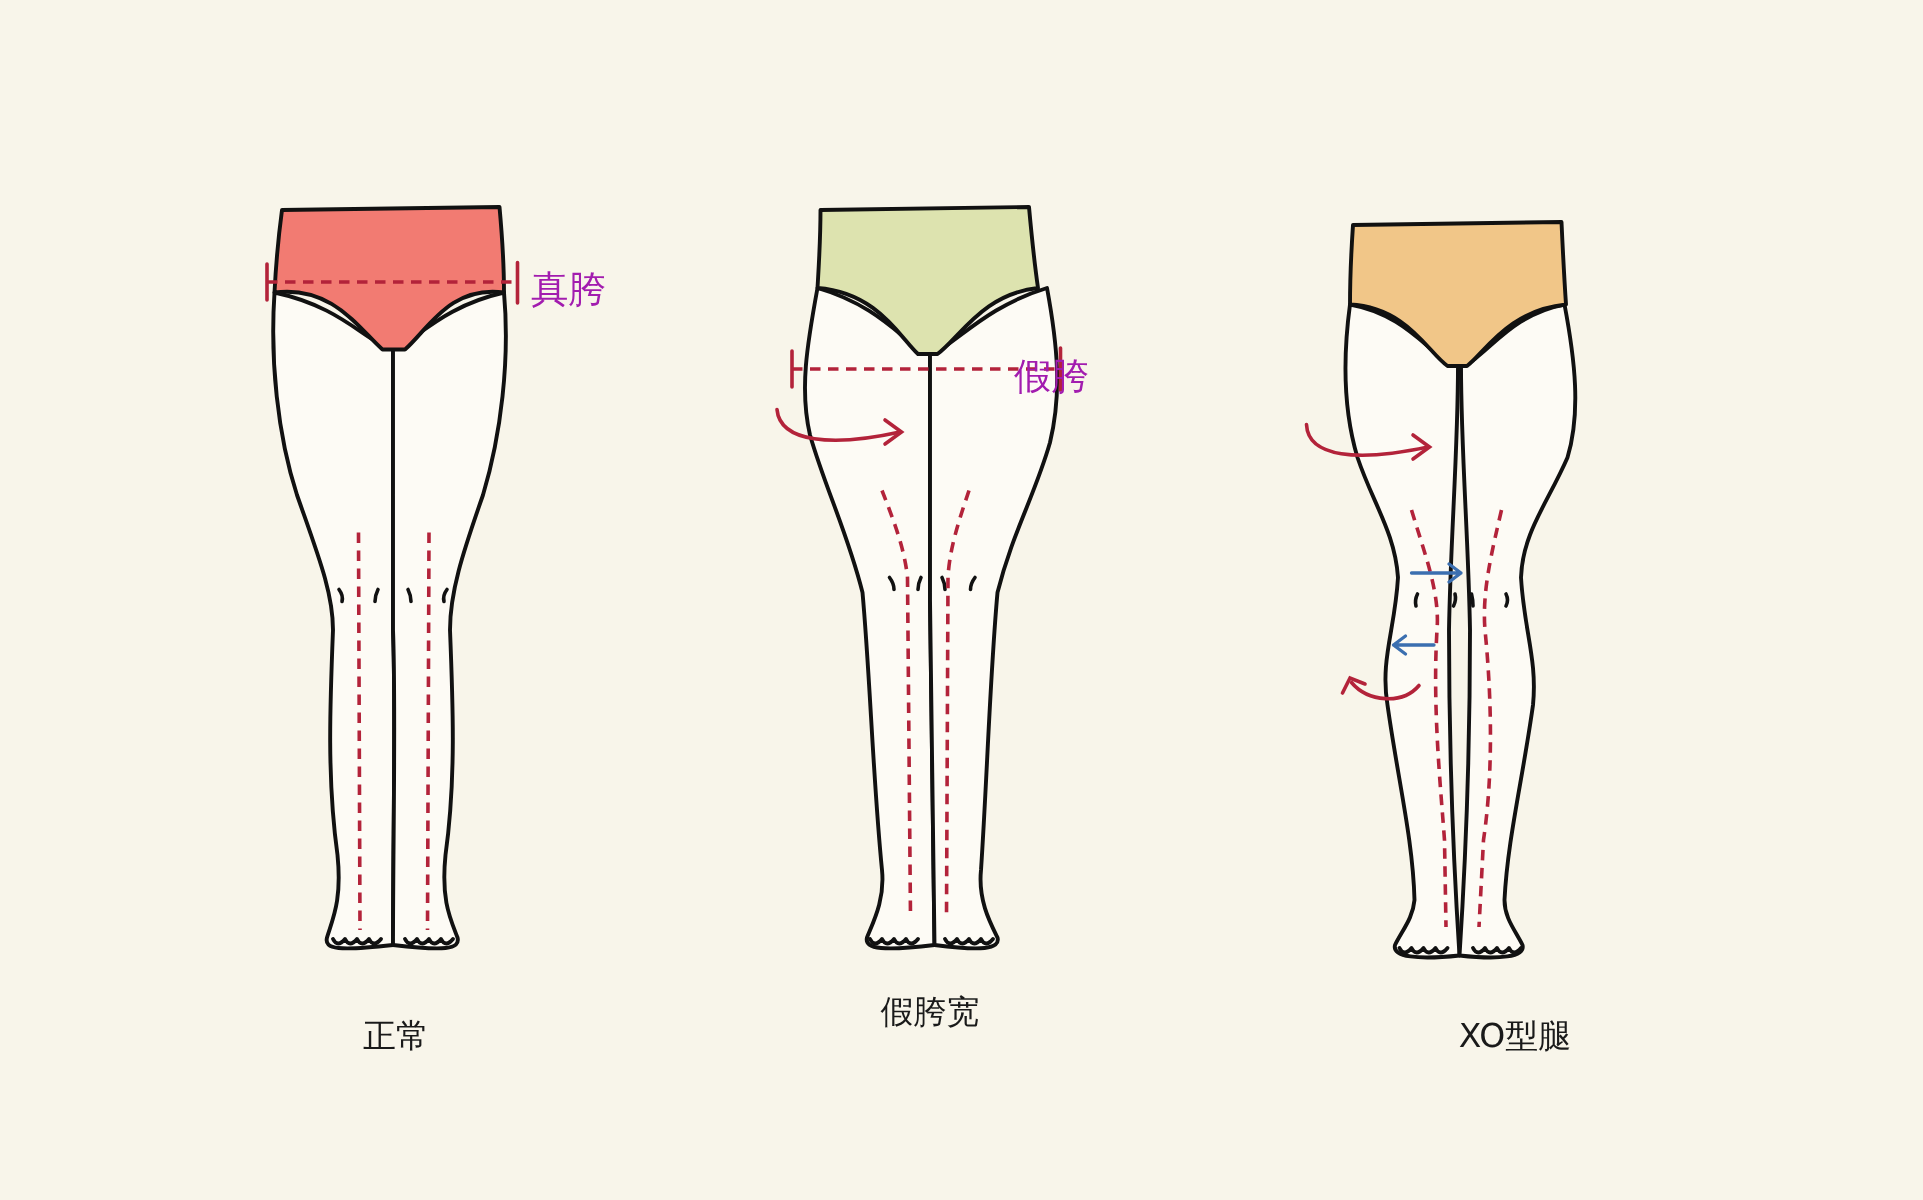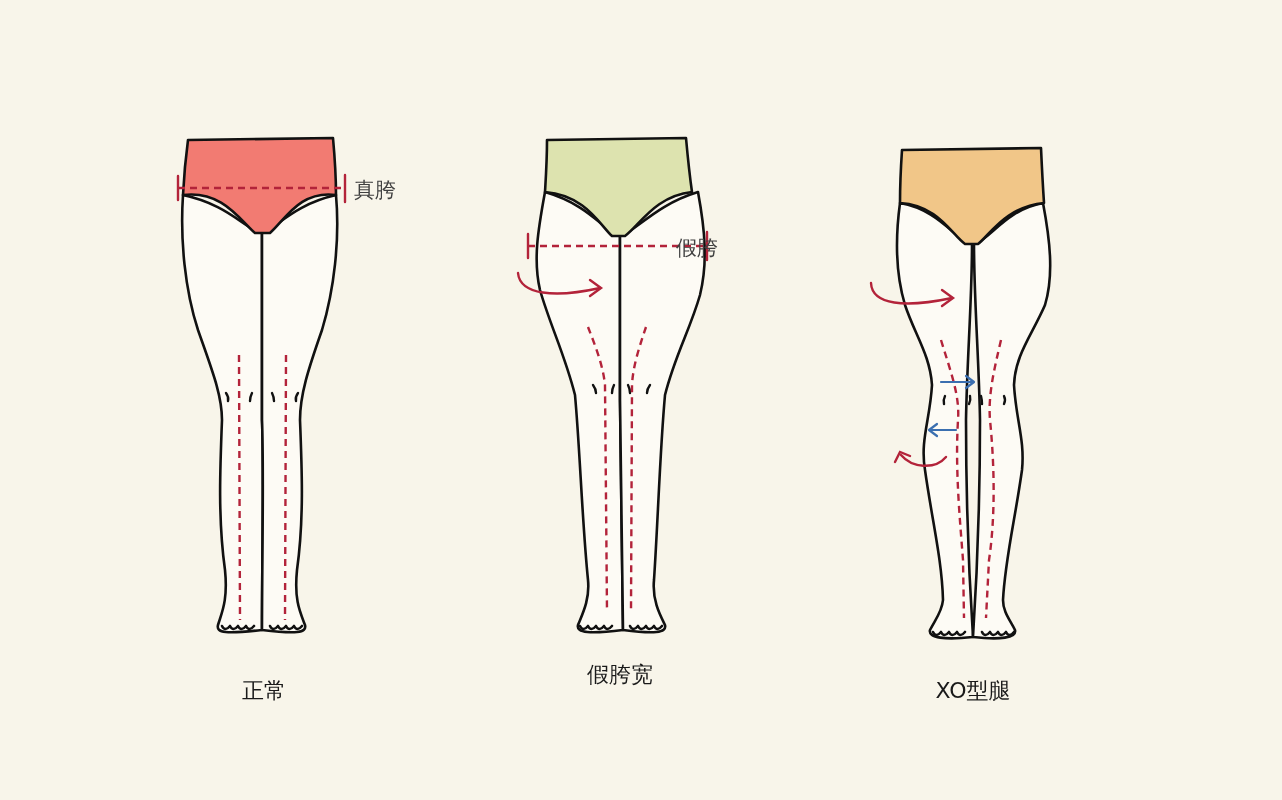--- a/index.html
+++ b/index.html
@@ -4,21 +4,21 @@
 <style>
   html, body { margin:0; padding:0; }
   body { width:1282px; height:800px; background:#f8f5ea; overflow:hidden; position:relative; font-family:"DejaVu Sans", sans-serif; }
   svg.stage { position:absolute; left:0; top:0; width:1282px; height:800px; }
   .outline { fill:#fdfbf5; stroke:#111; stroke-width:2.6; stroke-linejoin:round; stroke-linecap:round; }
   .line { fill:none; stroke:#111; stroke-width:2.6; stroke-linecap:round; stroke-linejoin:round; }
   .dash { fill:none; stroke:#b3233a; stroke-width:2.4; stroke-dasharray:7 5; }
   .red { fill:none; stroke:#b3233a; stroke-width:2.4; stroke-linecap:round; }
   .blue { fill:none; stroke:#3b6fb0; stroke-width:2.2; stroke-linecap:round; stroke-linejoin:round; }
   .knee { fill:none; stroke:#111; stroke-width:2.4; stroke-linecap:round; }
-  .label { position:absolute; font-size:21px; color:#404040; white-space:nowrap; }
+  .label { position:absolute; font-size:25px; color:#a21caf; white-space:nowrap; }
   .caption { position:absolute; font-size:22px; color:#1a1a1a; white-space:nowrap; transform:translateX(-50%); }
 </style>
 </head>
 <body>
 
 <svg class="stage" viewBox="0 0 1282 800">
 
   <g>
 
     <path class="outline" d="M183,195 C180,240 185,290 198,330 C212,370 222,395 222,420 C220,470 218,520 225,570 C228,600 222,612 218,625 C216,633 226,634 262,630 C262,560 264,470 262,420 C262,360 262,290 262,232 C245,230 230,205 183,195 Z"></path>
@@ -82,13 +82,13 @@
     <path class="red" d="M946,457 C935,470 912,468 901,455"></path>
     <path class="red" d="M895,462 L900,452 L910,456"></path>
   </g>
 </svg>
 
 <div class="label" style="left:354px; top:176px;">真胯</div>
 <div class="label" style="left:676px; top:234px;">假胯</div>
 
 <div class="caption" style="left:264px; top:676px;">正常</div>
 <div class="caption" style="left:620px; top:660px;">假胯宽</div>
-<div class="caption" style="left:973px; top:676px;">XO型腿</div>
+<div class="caption" style="left:1010px; top:676px;">XO型腿</div>
 
 </body></html>

